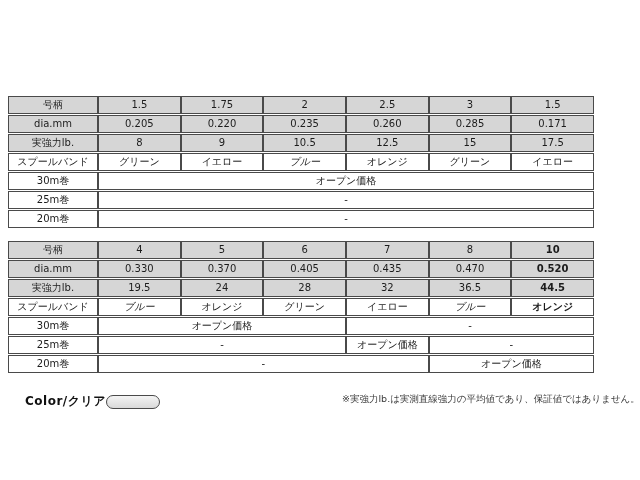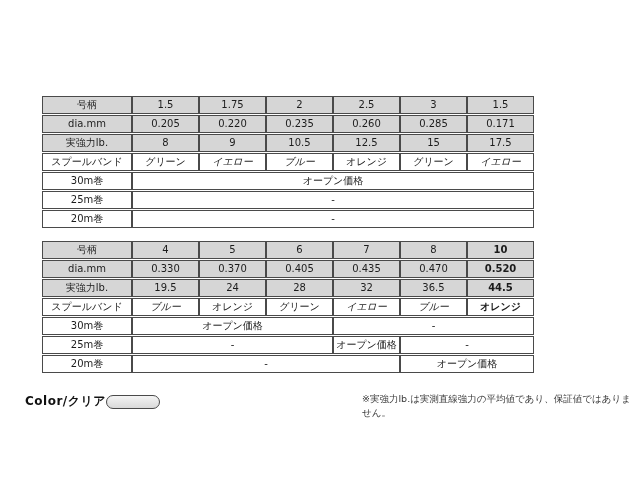--- a/index.html
+++ b/index.html
@@ -12,22 +12,22 @@
   }
   .page {
     position: relative;
     width: 640px;
     height: 480px;
     background: #ffffff;
     overflow: hidden;
   }
   table.spec {
     position: absolute;
-    left: 42px;
-    width: 492px;
+    left: 8px;
+    width: 586px;
     border-collapse: separate;
     border-spacing: 0 1px;
     table-layout: fixed;
   }
   #t1 { top: 95px; }
   #t2 { top: 240px; }
   col.c-label { width: 90px; }
   table.spec td {
     border: 1px solid #4a4a4a;
     height: 16px;
@@ -36,21 +36,21 @@
     font-size: 10px;
     line-height: 16px;
     color: #1c1c1c;
     padding: 0 2px;
     overflow: hidden;
     white-space: nowrap;
     background: #ffffff;
   }
   tr.r-gray td { background: #d6d6d6; }
   td.band-green  { background: #a6dd8e; }
-  td.band-yellow { background: #ffff99; font-style: italic; }
+  td.band-yellow { background: #ffff99; }
   td.band-blue   { background: #a9cbe8; font-style: italic; }
   td.band-orange { background: #fbc878; }
   td.red { color: #b32424; font-weight: bold; }
   .color-row {
     position: absolute;
     left: 25px;
     top: 393px;
     display: flex;
     align-items: center;
   }
@@ -68,21 +68,20 @@
     border-radius: 8px;
     background: linear-gradient(#f4f4f4, #d9d9d9);
   }
   .notes {
     position: absolute;
     left: 342px;
     top: 392px;
     font-size: 9.5px;
     line-height: 14px;
     color: #3a3a3a;
-    margin-left: 20px;
   }
 </style>
 </head>
 <body>
 
 <div class="page">
 
   <table class="spec" id="t1">
     <colgroup>
         <col class="c-label">

